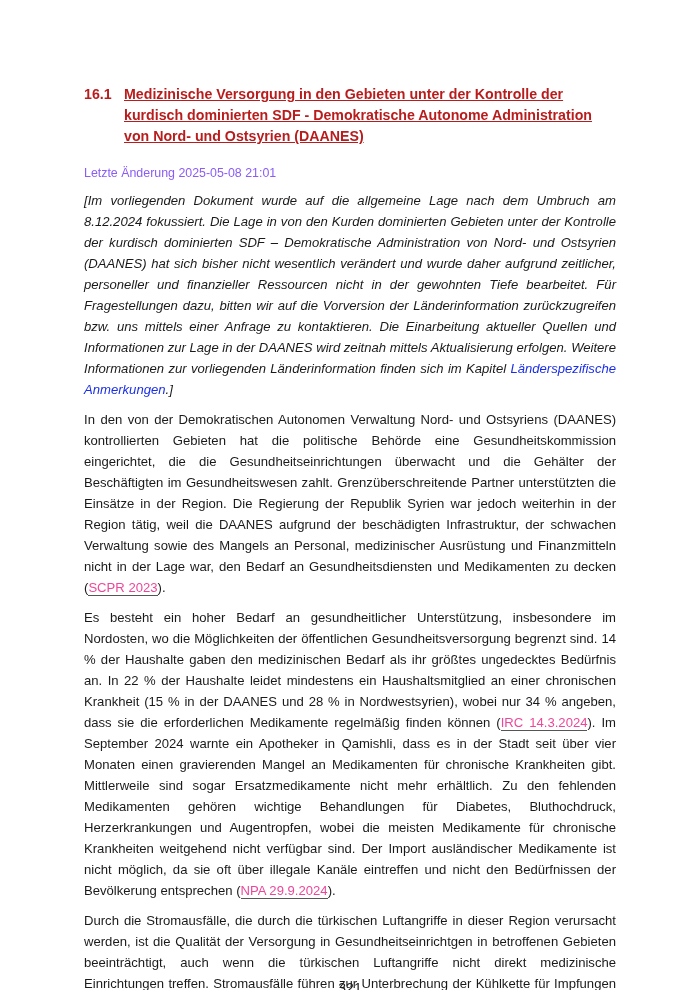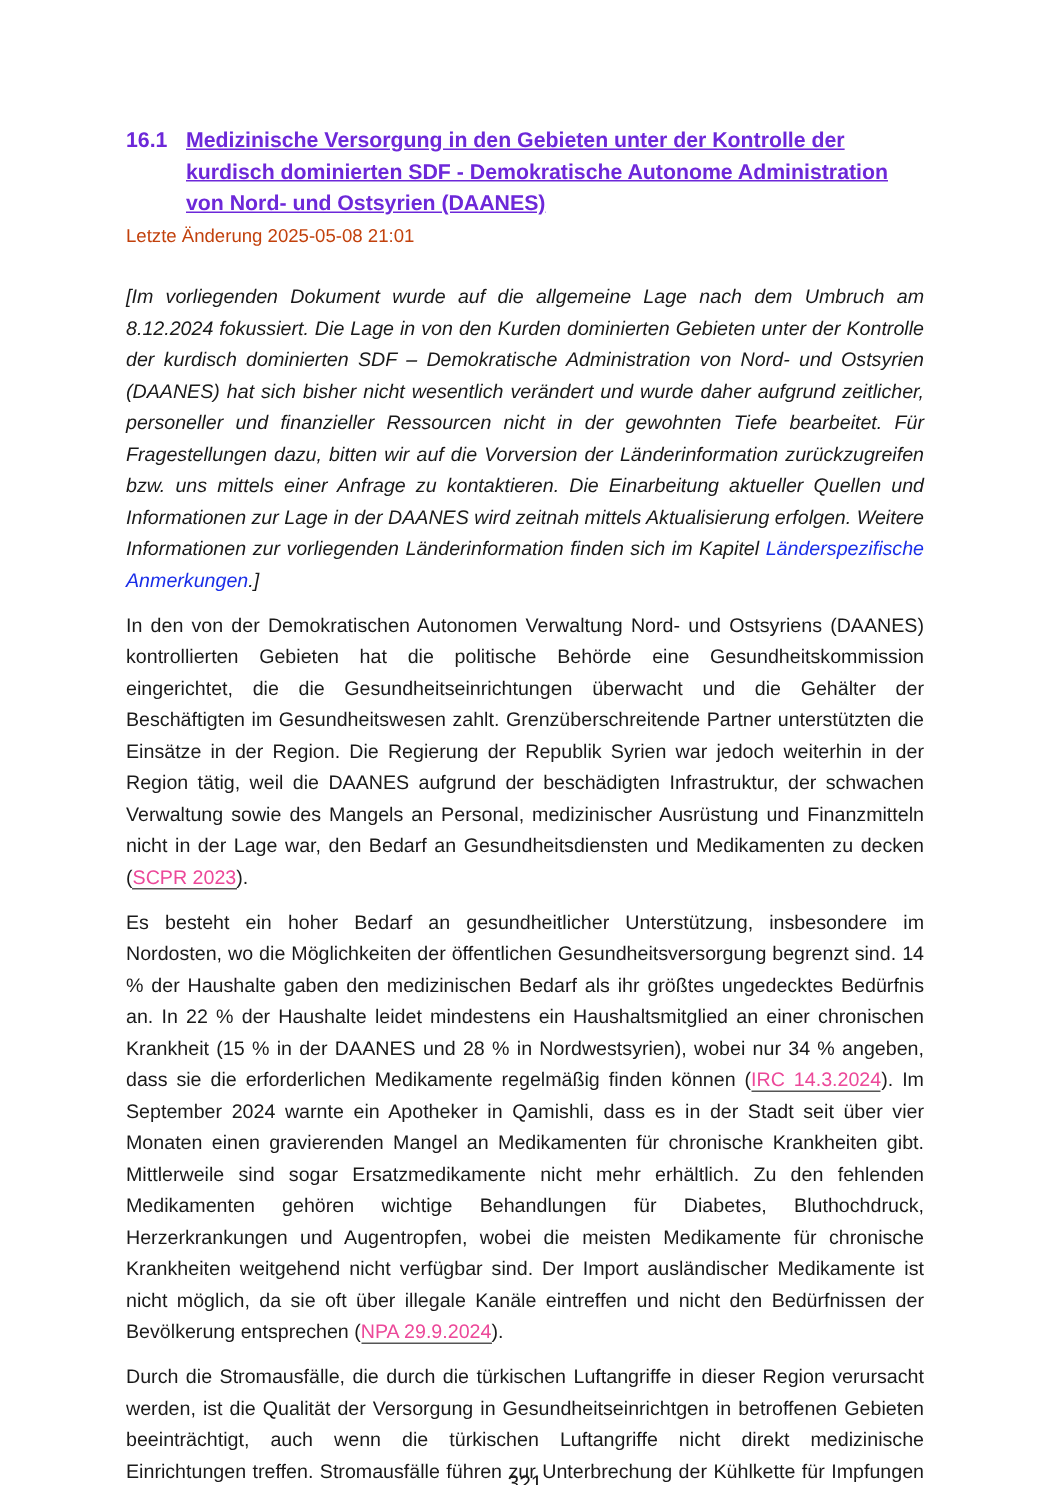--- a/index.html
+++ b/index.html
@@ -1,24 +1,24 @@
 <!DOCTYPE html>
 <html><head>
 <meta charset="utf-8">
 <style>
   html, body { margin: 0; padding: 0; background: #ffffff; }
   body { width: 700px; height: 990px; position: relative; overflow: hidden;
          font-family: "Liberation Sans", sans-serif; color: #1a1a1a; }
   .page { position: absolute; left: 84px; top: 84px; width: 532px; }
-  .heading { display: flex; font-weight: bold; color: #6d28d9; font-size: 14.2px; line-height: 21px; justify-content: space-between; }
+  .heading { display: flex; font-weight: bold; color: #b91c1c; font-size: 14.2px; line-height: 21px; justify-content: space-between; }
   .heading .num { width: 40px; flex: 0 0 40px; }
   .heading .title { flex: 1; text-decoration: underline; }
-  .lastmod { color: #c2410c; font-size: 12.4px; margin-top: 2px; line-height: 16px; }
+  .lastmod { color: #8b5cf6; font-size: 12.4px; margin-top: 18px; line-height: 16px; }
   p { margin: 0; font-size: 13.1px; line-height: 21px; text-align: justify; }
-  p.note { font-style: italic; margin-top: 22px; }
+  p.note { font-style: italic; margin-top: 9px; }
   p.body { margin-top: 9px; }
   a.link { color: #1a2ee8; text-decoration: none; }
   a.ref { color: #ec4899; text-decoration: none; border-bottom: 1.5px solid #555; }
   .pagenum { position: absolute; top: 980px; left: 0; width: 700px; text-align: center;
              font-size: 14px; color: #1a1a1a; }
 </style>
 </head>
 <body>
 
 <div class="page">

